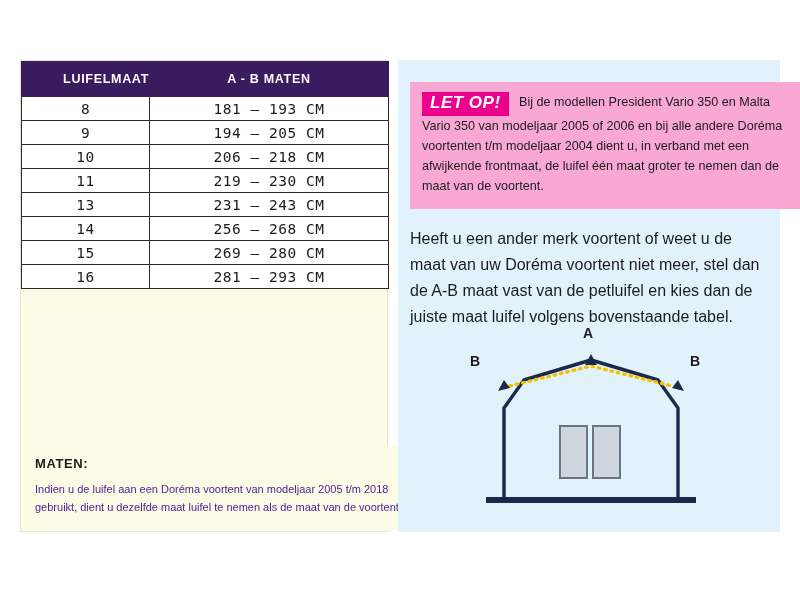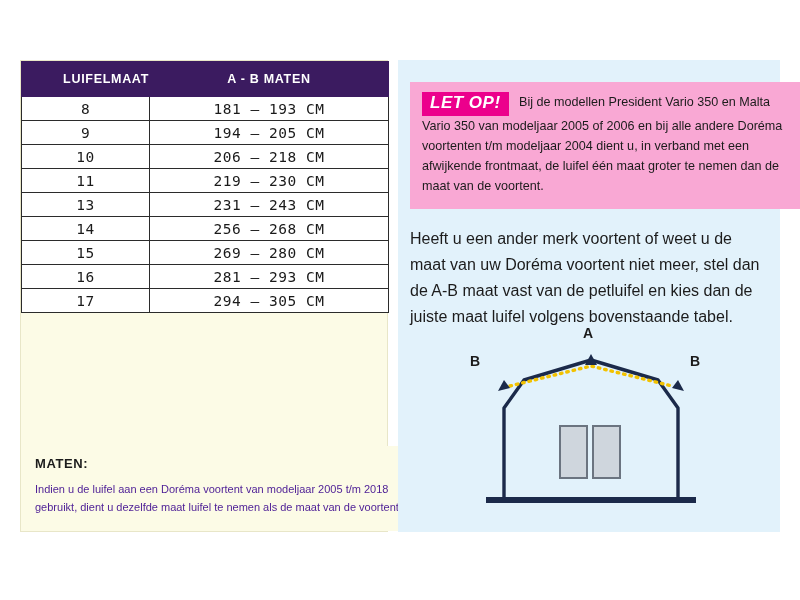--- a/index.html
+++ b/index.html
@@ -197,24 +197,20 @@
           <td class="c2">256  –  268  CM</td>
         </tr>
         <tr class="data-row">
           <td class="c1">15</td>
           <td class="c2">269  –  280  CM</td>
         </tr>
         <tr class="data-row">
           <td class="c1">16</td>
           <td class="c2">281  –  293  CM</td>
         </tr>
-        <tr class="data-row">
-          <td class="c1">17</td>
-          <td class="c2">294  –  305  CM</td>
-        </tr>
       </tbody>
     </table>
 
     <div class="maten-block">
       <div class="maten-title">MATEN:</div>
       <div class="maten-text">Indien u de luifel aan een Doréma voortent van modeljaar 2005 t/m 2018 gebruikt, dient u dezelfde maat luifel te nemen als de maat van de voortent.</div>
     </div>
   </div>
 
   <div class="right-panel">

